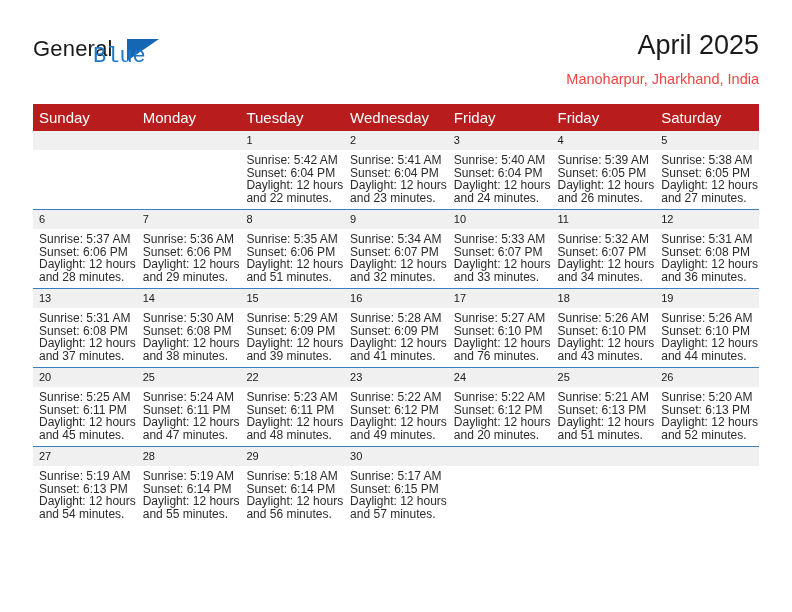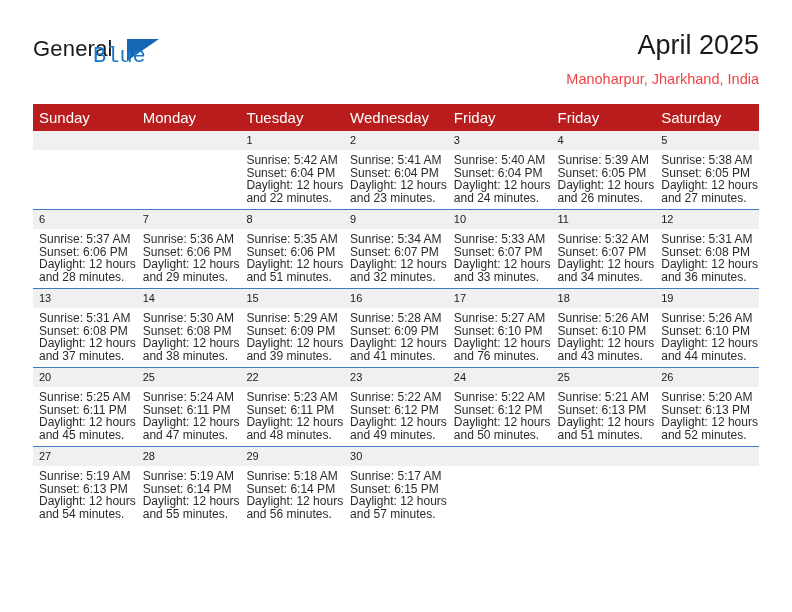--- a/index.html
+++ b/index.html
@@ -415,21 +415,21 @@
             <div>Daylight: 12 hours</div>
             <div>and 49 minutes.</div>
           </div>
         </td>
         <td>
           <div class="daynum">24</div>
           <div class="details">
             <div>Sunrise: 5:22 AM</div>
             <div>Sunset: 6:12 PM</div>
             <div>Daylight: 12 hours</div>
-            <div>and 50 minutes.</div>
+            <div>and 20 minutes.</div>
           </div>
         </td>
         <td>
           <div class="daynum">25</div>
           <div class="details">
             <div>Sunrise: 5:21 AM</div>
             <div>Sunset: 6:13 PM</div>
             <div>Daylight: 12 hours</div>
             <div>and 51 minutes.</div>
           </div>

